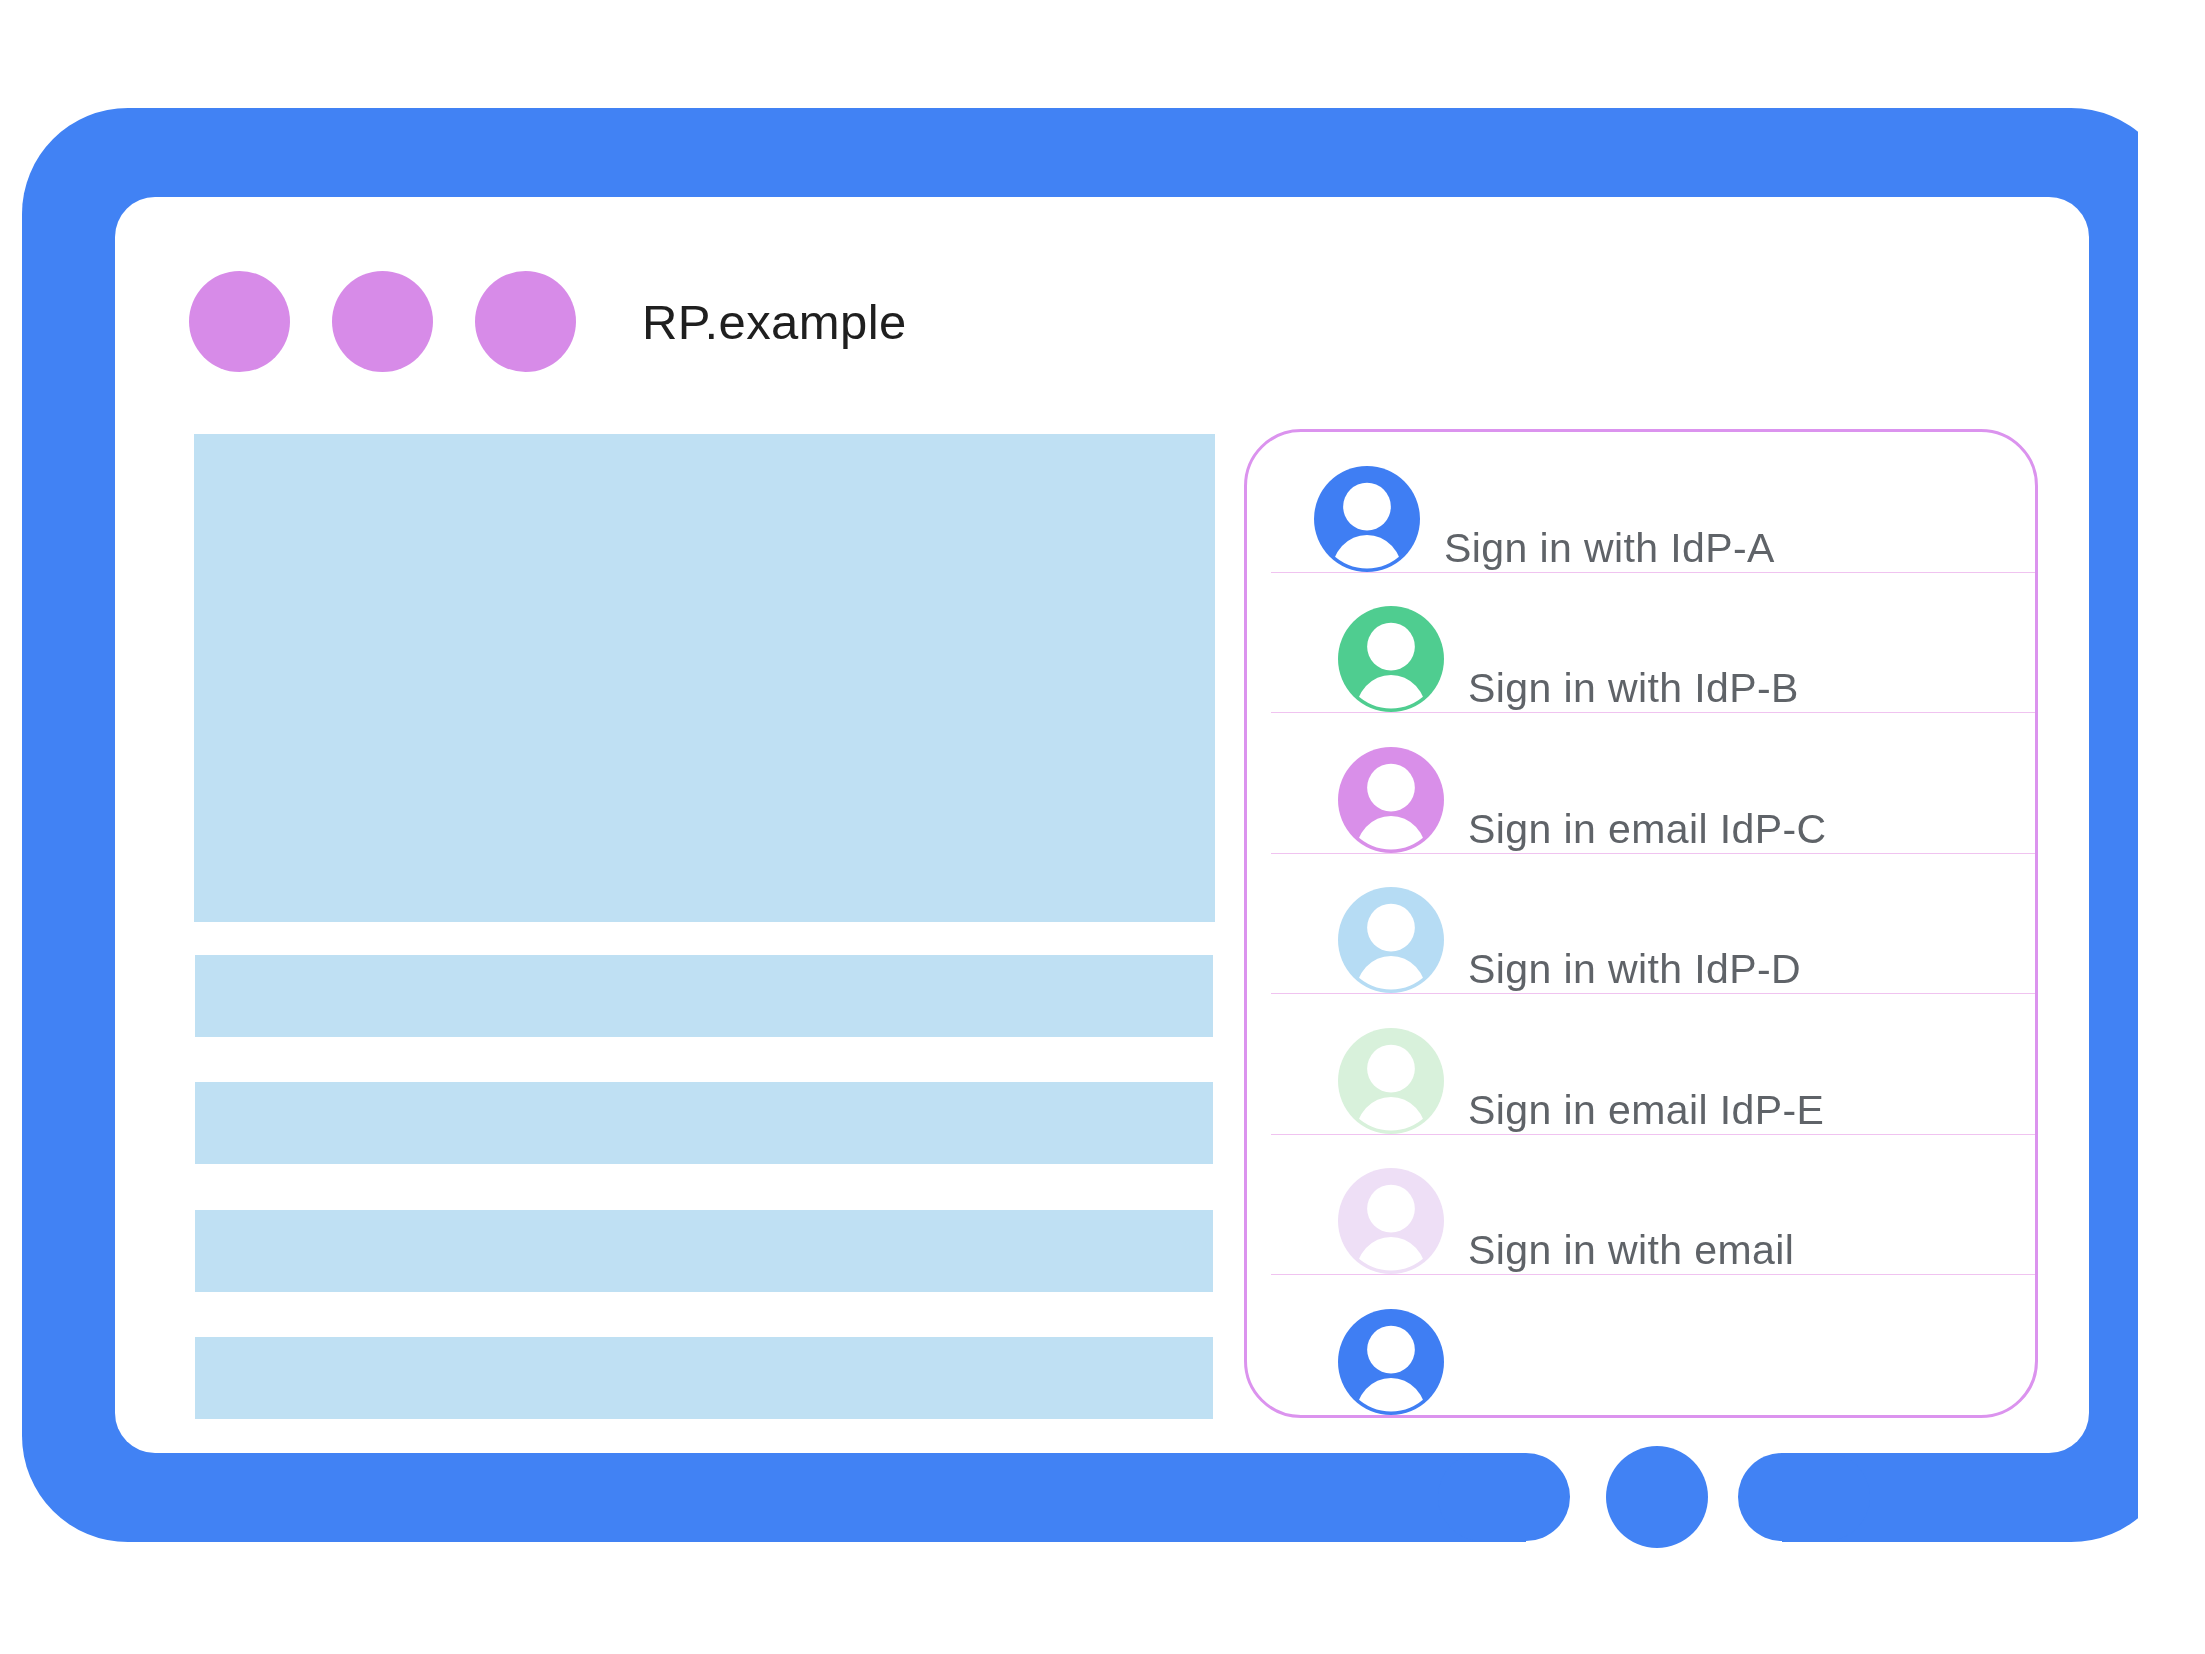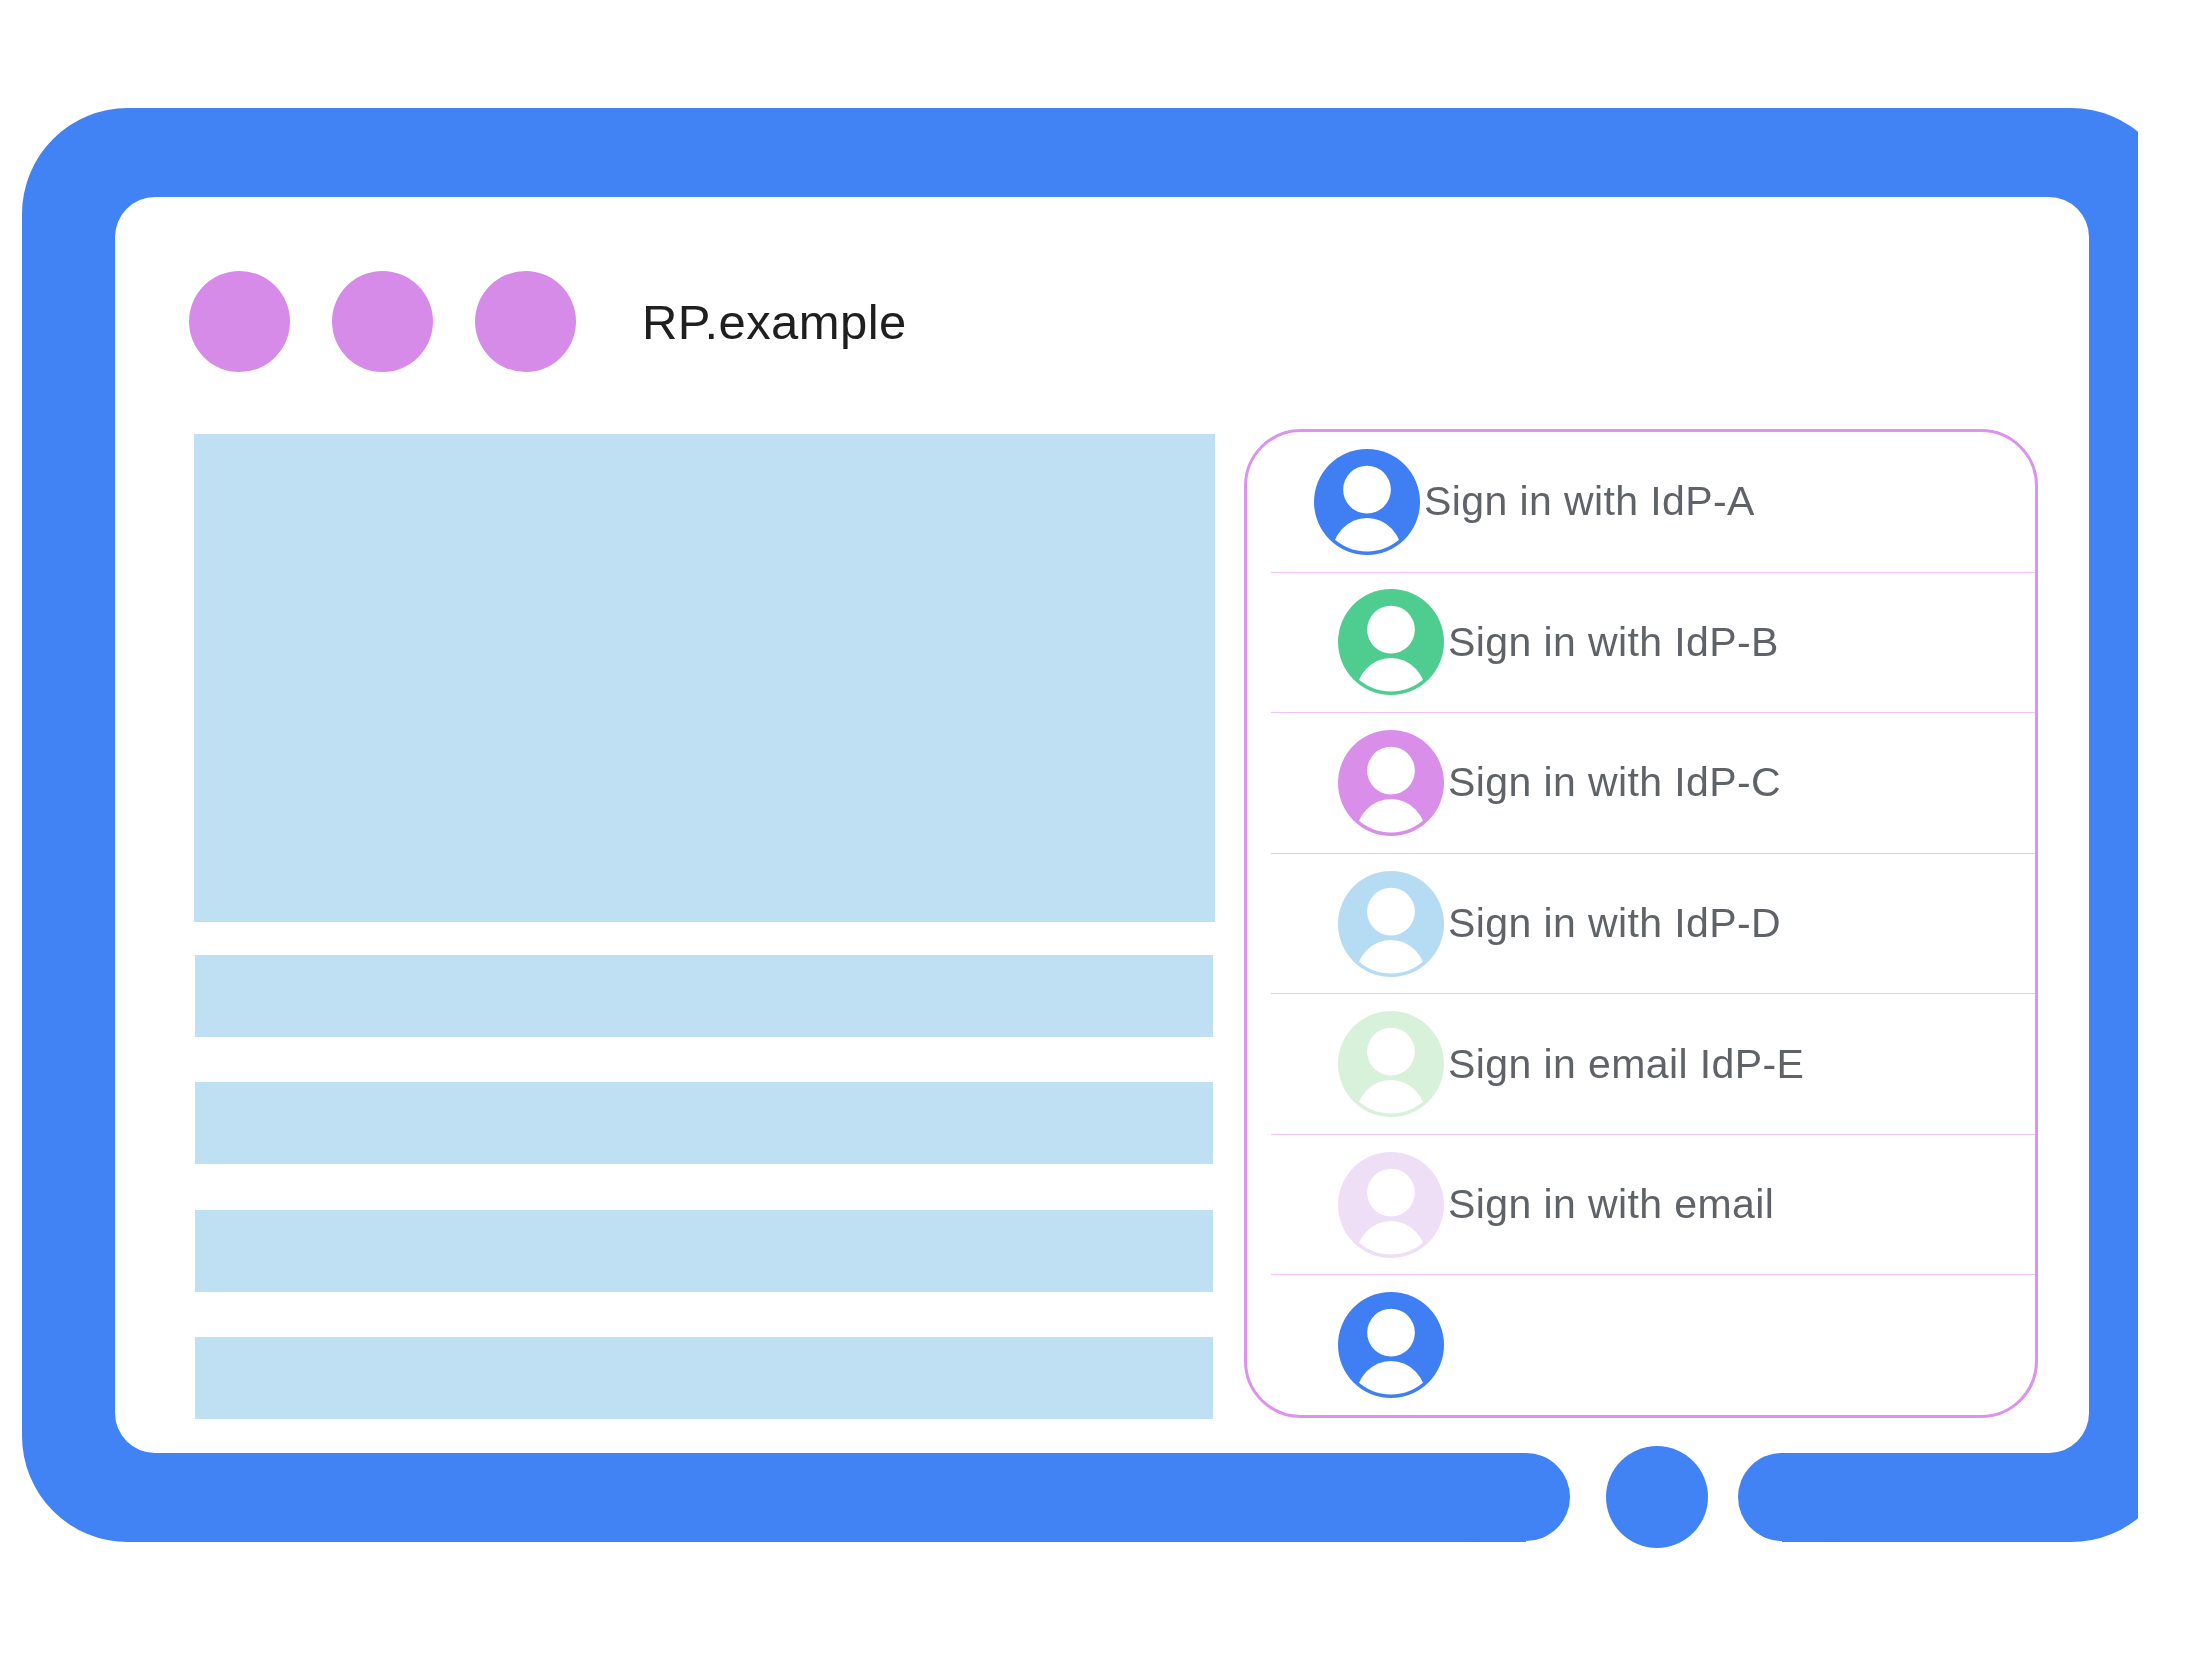--- a/index.html
+++ b/index.html
@@ -31,21 +31,21 @@
   .hero{position:absolute;left:194px;top:434px;width:1021px;height:488px;background:var(--placeholder-color);}
   .line{position:absolute;left:195px;width:1018px;height:82px;background:var(--placeholder-color);}
   .l1{top:955px;} .l2{top:1082px;} .l3{top:1210px;} .l4{top:1337px;}
   
   .panel{
     position:absolute;left:1244px;top:429px;width:794px;height:989px;box-sizing:border-box;
     border:3.5px solid var(--panel-border-color);border-radius:57px;background:#ffffff;
     display:flex;flex-direction:column;overflow:hidden;
   }
   .row{
-    flex:1 1 0;display:flex;align-items:center;gap:4px;padding-left:67px;
+    flex:1 1 0;display:flex;align-items:flex-end;gap:24px;padding-left:67px;
   }
   .row + .row{border-top:1.8px solid var(--divider-color);margin-left:24px;}
   .avatar{width:106px;height:106px;flex:0 0 auto;display:block;}
   .avatar svg{display:block;}
   .row .label{font-size:41px;color:var(--label-color);letter-spacing:0.4px;}
 </style>
 </head>
 <body>
 
 <div class="canvas">
@@ -107,21 +107,21 @@
             <defs>
               <clipPath id="avclip2">
                 <circle cx="60" cy="60" r="56"></circle>
               </clipPath>
             </defs>
             <circle cx="60" cy="60" r="60" fill="#D98FE9"></circle>
             <circle cx="60" cy="46" r="27" fill="#ffffff"></circle>
             <ellipse cx="60" cy="121" rx="40" ry="43" fill="#ffffff" clip-path="url(#avclip2)"></ellipse>
           </svg>
         </span>
-    <span class="label">Sign in with IdP-C</span>
+    <span class="label">Sign in email IdP-C</span>
   </div>
 
   <div class="row">
     <span class="avatar">
           <svg width="106" height="106" viewBox="0 0 120 120">
             <defs>
               <clipPath id="avclip3">
                 <circle cx="60" cy="60" r="56"></circle>
               </clipPath>
             </defs>

